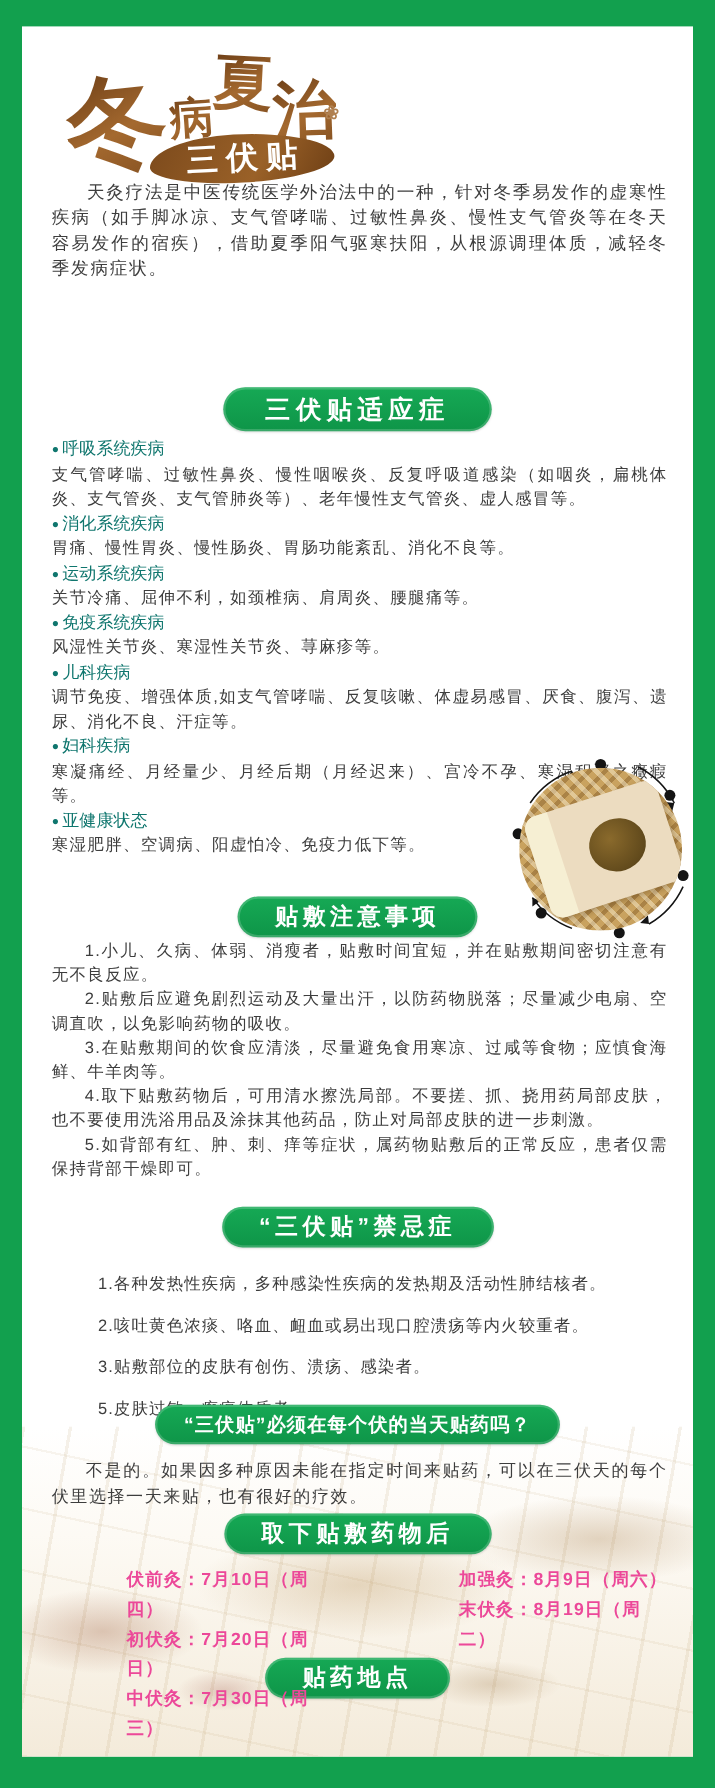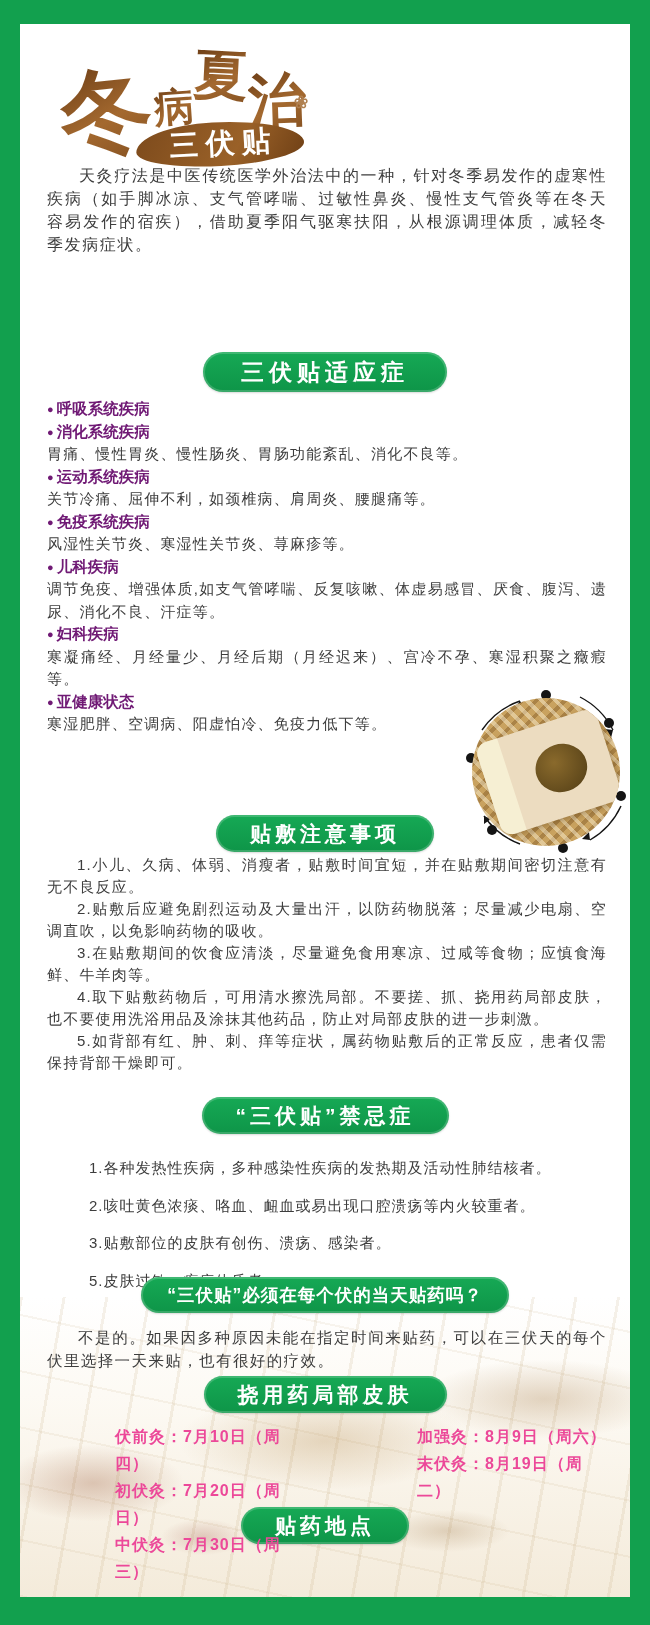--- a/index.html
+++ b/index.html
@@ -48,21 +48,21 @@
   .pill-md{font-size:21px;letter-spacing:4px;line-height:37px;padding:0 34px;}
   .pill-q {font-size:17.5px;letter-spacing:1px;line-height:36px;padding:0 26px;}
   #pill-indications{top:328px;}
   #pill-precautions{top:791px;}
   #pill-contra{top:1073px;}
   #pill-question{top:1253px;}
   #pill-schedule{top:1352px;}
   #pill-location{top:1483px;}
   
   .indications{top:374px;font-size:15px;line-height:22.5px;}
-  .cat-h{font-weight:bold;color:#701a75;font-size:15.5px;}
+  .cat-h{font-weight:normal;color:#0f766e;font-size:15.5px;}
   .blt{font-size:11px;vertical-align:1px;margin-right:3px;}
   .cat-t{margin:0;text-align:justify;letter-spacing:1.2px;}
   
   .precautions{top:830px;font-size:15px;line-height:22px;}
   .note{margin:0;text-align:justify;text-indent:2em;letter-spacing:1.2px;}
   .contra{top:1118px;font-size:15px;line-height:22.5px;}
   .contra p{margin:15px;text-indent:1.8em;letter-spacing:1px;}
   .answer-wrap{top:1302px;font-size:15.5px;line-height:23px;}
   .answer{margin:0;text-align:justify;text-indent:2em;letter-spacing:1.4px;}
   
@@ -124,25 +124,26 @@
     </div>
     <span class="lg lg-flower">❀</span>
   </div>
 
   <p class="txtcol intro">天灸疗法是中医传统医学外治法中的一种，针对冬季易发作的虚寒性疾病（如手脚冰凉、支气管哮喘、过敏性鼻炎、慢性支气管炎等在冬天容易发作的宿疾），借助夏季阳气驱寒扶阳，从根源调理体质，减轻冬季发病症状。</p>
 
   <div id="pill-indications" class="pill pill-lg">三伏贴适应症</div>
   <div id="pill-precautions" class="pill pill-md">贴敷注意事项</div>
   <div id="pill-contra" class="pill pill-md">“三伏贴”禁忌症</div>
   <div id="pill-question" class="pill pill-q">“三伏贴”必须在每个伏的当天贴药吗？</div>
-  <div id="pill-schedule" class="pill pill-md">挠用药局部皮肤</div>
+  <div id="pill-schedule" class="pill pill-md">取下贴敷药物后</div>
   <div id="pill-location" class="pill pill-md">贴药地点</div>
 
   <div class="txtcol indications">
     <div class="cat-h"><span class="blt">●</span><span>呼吸系统疾病</span></div>
+    <p class="cat-t">支气管哮喘、过敏性鼻炎、慢性咽喉炎、反复呼吸道感染（如咽炎，扁桃体炎、支气管炎、支气管肺炎等）、老年慢性支气管炎、虚人感冒等。</p>
     <div class="cat-h"><span class="blt">●</span><span>消化系统疾病</span></div>
     <p class="cat-t">胃痛、慢性胃炎、慢性肠炎、胃肠功能紊乱、消化不良等。</p>
     <div class="cat-h"><span class="blt">●</span><span>运动系统疾病</span></div>
     <p class="cat-t">关节冷痛、屈伸不利，如颈椎病、肩周炎、腰腿痛等。</p>
     <div class="cat-h"><span class="blt">●</span><span>免疫系统疾病</span></div>
     <p class="cat-t">风湿性关节炎、寒湿性关节炎、荨麻疹等。</p>
     <div class="cat-h"><span class="blt">●</span><span>儿科疾病</span></div>
     <p class="cat-t">调节免疫、增强体质,如支气管哮喘、反复咳嗽、体虚易感冒、厌食、腹泻、遗尿、消化不良、汗症等。</p>
     <div class="cat-h"><span class="blt">●</span><span>妇科疾病</span></div>
     <p class="cat-t">寒凝痛经、月经量少、月经后期（月经迟来）、宫冷不孕、寒湿积聚之癥瘕等。</p>

